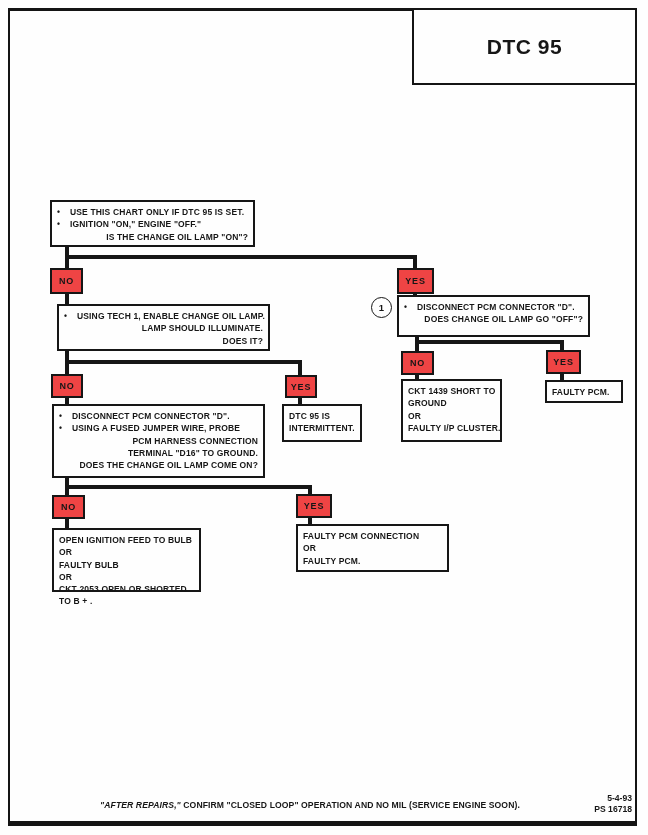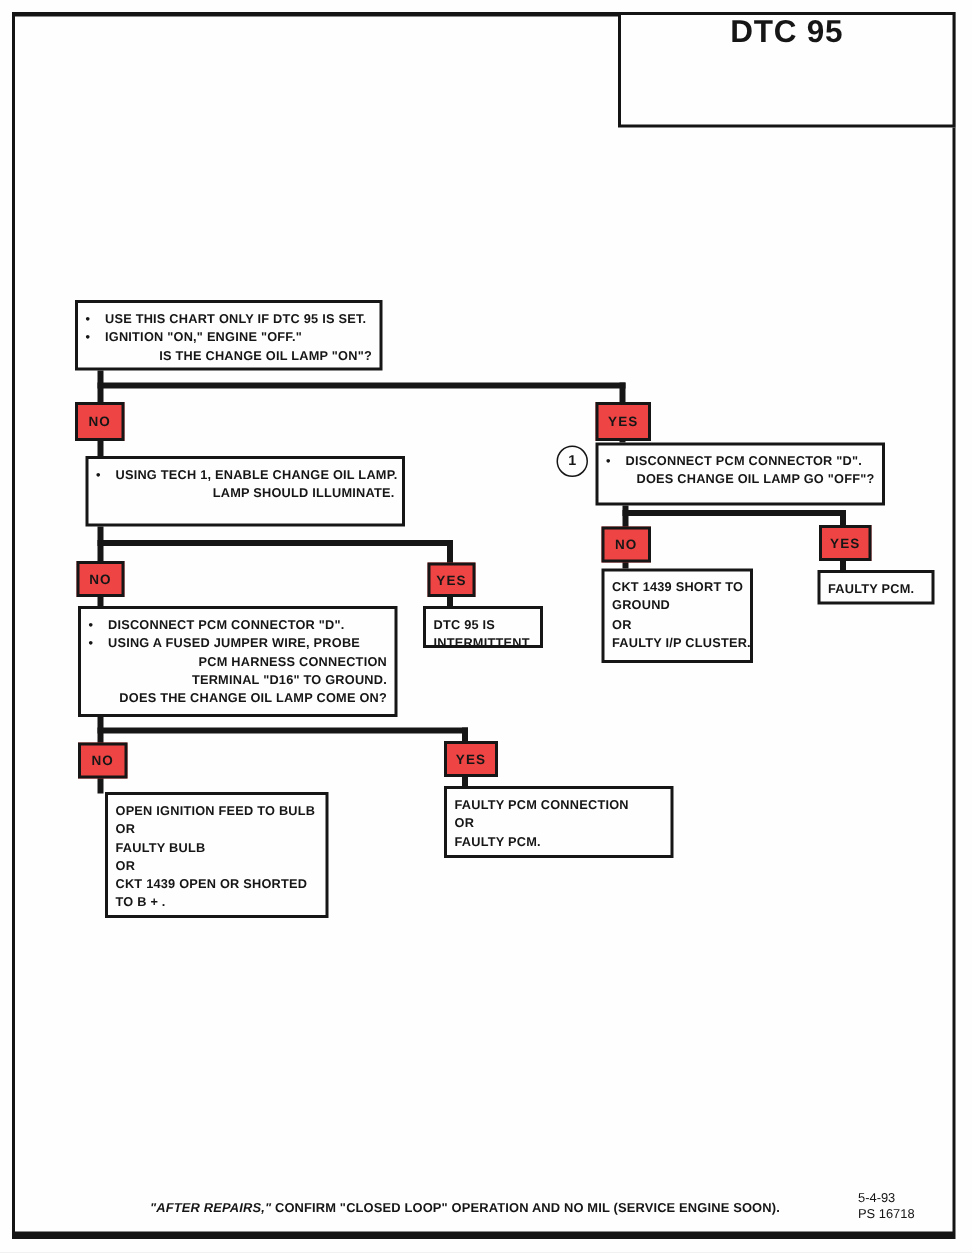--- a/index.html
+++ b/index.html
@@ -4,21 +4,21 @@
 <style>
   html,body{margin:0;padding:0;background:#e8e8e8;}
   #page{position:relative;width:648px;height:835px;background:#fefefe;margin:0 auto;
         font-family:"Liberation Sans",sans-serif;color:#161616;overflow:hidden;}
   
   .pageborder{position:absolute;left:8px;top:8px;width:629px;height:818px;box-sizing:border-box;
         border:2.5px solid #141414;border-top-width:3px;border-bottom-width:5px;z-index:0;}
   
   .titlebox{position:absolute;left:412px;top:8px;width:225px;height:77px;box-sizing:border-box;
         background:#fefefe;border:2.5px solid #141414;z-index:3;
-        display:flex;flex-direction:column;align-items:center;justify-content:space-between;}
+        display:flex;flex-direction:column;align-items:center;justify-content:center;}
   .title-main{font-size:21px;font-weight:bold;letter-spacing:.5px;line-height:24px;}
   .title-sub{font-size:15px;font-weight:bold;letter-spacing:.2px;line-height:18px;}
   
   .cline{position:absolute;background:#161616;z-index:1;}
   
   .fbox{position:absolute;box-sizing:border-box;background:#fefefe;border:2px solid #161616;z-index:2;
         padding:4px 5px;font-size:8.5px;font-weight:bold;line-height:12.3px;letter-spacing:.15px;}
   .ln{white-space:nowrap;}
   .ln.bu{display:flex;}
   .bdot{flex:0 0 13px;width:13px;}
@@ -28,22 +28,22 @@
         display:flex;align-items:center;justify-content:center;
         font-size:9px;font-weight:bold;letter-spacing:.8px;}
   
   .circ{position:absolute;box-sizing:border-box;width:21px;height:21px;border:1.8px solid #161616;
         border-radius:50%;background:#fefefe;z-index:2;display:flex;align-items:center;justify-content:center;
         font-size:9.5px;font-weight:bold;}
   
   .footer{position:absolute;left:50px;top:800px;width:520px;text-align:center;
         font-size:8.6px;font-weight:bold;letter-spacing:.1px;z-index:2;white-space:nowrap;}
   .footer .it{font-style:italic;}
-  .dateblock{position:absolute;left:572px;top:793px;width:60px;text-align:left;
-        font-size:8.6px;font-weight:normal;line-height:10.5px;z-index:2;}
+  .dateblock{position:absolute;left:572px;top:793px;width:60px;text-align:right;
+        font-size:8.6px;font-weight:bold;line-height:10.5px;z-index:2;}
 </style>
 </head>
 <body>
 
 <div id="page">
 
   <div class="pageborder"></div>
 
   <div class="titlebox">
     <div class="title-main">DTC 95</div>
@@ -80,20 +80,21 @@
   <div class="tag" style="left:397px;top:268px;width:37px;height:26px">
       <span>YES</span>
     </div>
 
   <div class="fbox" style="left:57px;top:304px;width:213px;height:47px">
     <div class="ln bu">
         <span class="bdot">•</span>
         <span>USING TECH 1, ENABLE CHANGE OIL LAMP.</span>
       </div>
     <div class="ln ind">LAMP SHOULD ILLUMINATE.</div>
+    <div class="ln ind">DOES IT?</div>
   </div>
 
   <div class="circ" style="left:371px;top:297px">
       <span>1</span>
     </div>
   <div class="fbox" style="left:397px;top:295px;width:193px;height:42px">
     <div class="ln bu">
         <span class="bdot">•</span>
         <span>DISCONNECT PCM CONNECTOR "D".</span>
       </div>
@@ -118,21 +119,21 @@
     <div class="ln">FAULTY PCM.</div>
   </div>
 
   <div class="tag" style="left:51px;top:374px;width:32px;height:24px">
       <span>NO</span>
     </div>
   <div class="tag" style="left:285px;top:375px;width:32px;height:23px">
       <span>YES</span>
     </div>
 
-  <div class="fbox" style="left:282px;top:404px;width:80px;height:28px">
+  <div class="fbox" style="left:282px;top:404px;width:80px;height:38px">
     <div class="ln">DTC 95 IS</div>
     <div class="ln">INTERMITTENT.</div>
   </div>
 
   <div class="fbox" style="left:52px;top:404px;width:213px;height:74px">
     <div class="ln bu">
         <span class="bdot">•</span>
         <span>DISCONNECT PCM CONNECTOR "D".</span>
       </div>
     <div class="ln bu">
@@ -144,26 +145,26 @@
     <div class="ln ind">DOES THE CHANGE OIL LAMP COME ON?</div>
   </div>
 
   <div class="tag" style="left:52px;top:495px;width:33px;height:24px">
       <span>NO</span>
     </div>
   <div class="tag" style="left:296px;top:494px;width:36px;height:24px">
       <span>YES</span>
     </div>
 
-  <div class="fbox" style="left:70px;top:528px;width:149px;height:84px">
+  <div class="fbox" style="left:52px;top:528px;width:149px;height:64px">
     <div class="ln">OPEN IGNITION FEED TO BULB</div>
     <div class="ln">OR</div>
     <div class="ln">FAULTY BULB</div>
     <div class="ln">OR</div>
-    <div class="ln">CKT 1439 OPEN OR SHORTED</div>
+    <div class="ln">CKT 2053 OPEN OR SHORTED</div>
     <div class="ln">TO B + .</div>
   </div>
 
   <div class="fbox" style="left:296px;top:524px;width:153px;height:48px">
     <div class="ln">FAULTY PCM CONNECTION</div>
     <div class="ln">OR</div>
     <div class="ln">FAULTY PCM.</div>
   </div>
 
   <div class="footer">

